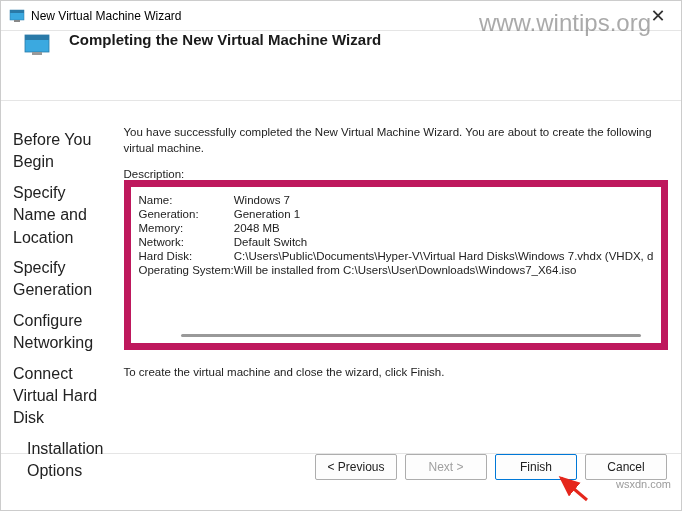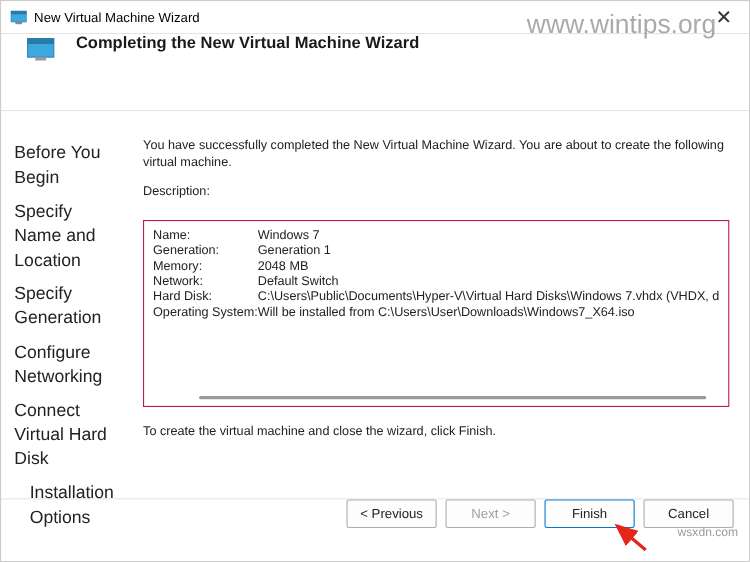--- a/index.html
+++ b/index.html
@@ -84,24 +84,24 @@
       flex: 1;
       padding: 24px 18px 0 10px;
       font-size: 11.5px;
       color: #222;
     }
     .main .intro {
       margin-bottom: 12px;
       line-height: 1.35;
     }
     .main .desc-label {
-      margin-bottom: 20px;
+      margin-bottom: 0;
     }
     .desc-box {
-      border: 1px solid #be185d;
+      border: 7px solid #be185d;
       height: 170px;
       padding: 6px 8px;
       overflow: hidden;
       position: relative;
     }
     .desc-table {
       font-size: 11.5px;
       border-collapse: collapse;
       width: 100%;
     }

